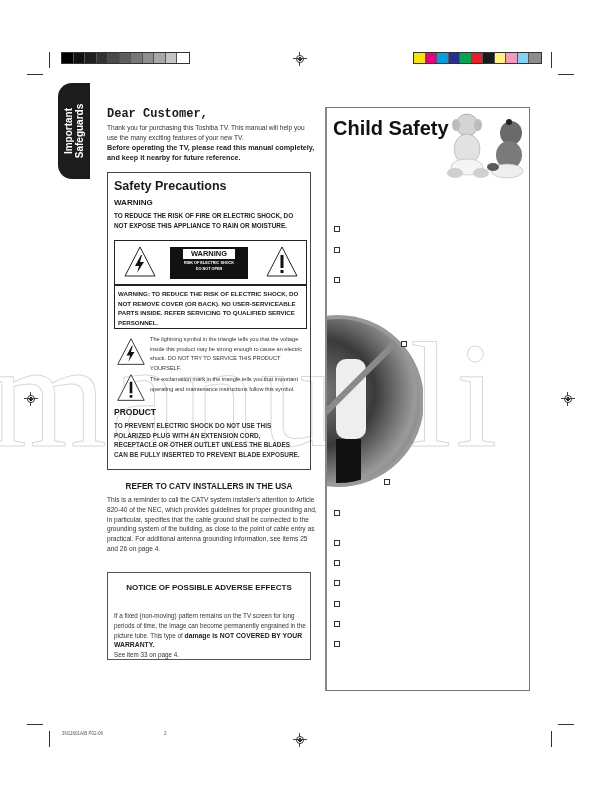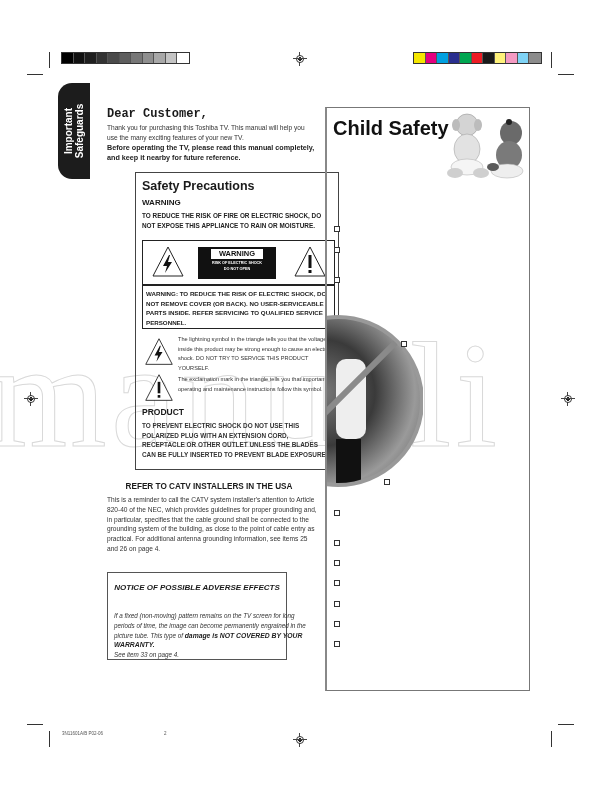--- a/index.html
+++ b/index.html
@@ -26,21 +26,21 @@
   
   .sidetab { position: absolute; left: 58px; top: 83px; width: 32px; height: 96px; background: #1c1c1c; border-radius: 14px 0 0 14px; border-top-right-radius: 0; }
   .sidetab .lbl { position: absolute; left: 50%; top: 50%; transform: translate(-50%, -50%) rotate(-90deg); white-space: nowrap; color: #fff; font-weight: bold; font-size: 10px; line-height: 11px; text-align: center; }
 
   
   .dear-title { position: absolute; left: 107px; top: 107px; font-size: 12px; font-weight: bold; font-family: Liberation Mono, monospace; }
   .dear-body { position: absolute; left: 107px; top: 123px; width: 205px; font-size: 6.6px; line-height: 10px; color: #333; }
   .dear-bold { position: absolute; left: 107px; top: 143px; width: 210px; font-size: 7.2px; line-height: 10px; font-weight: bold; color: #222; }
 
   
-  .safety-box { position: absolute; left: 107px; top: 172px; width: 204px; height: 298px; border: 1px solid #444; margin-left: 28px; }
+  .safety-box { position: absolute; left: 107px; top: 172px; width: 204px; height: 298px; border: 1px solid #444; }
   .sp-title { position: absolute; left: 6px; top: 6px; font-size: 12.5px; font-weight: bold; }
   .sp-warning { position: absolute; left: 6px; top: 25px; font-size: 8px; font-weight: bold; }
   .sp-warning-text { position: absolute; left: 6px; top: 38px; width: 190px; font-size: 6.4px; line-height: 9.5px; font-weight: bold; color: #222; }
 
   .symbols-box { position: absolute; left: 6px; top: 67px; width: 193px; height: 45px; border: 1.5px solid #222; }
   .warn-label { position: absolute; left: 55px; top: 6px; width: 78px; height: 32px; background: #111; color: #fff; text-align: center; }
   .warn-label .w1 { display: block; margin: 2px auto 0; width: 52px; background: #fff; color: #111; font-size: 7.5px; font-weight: bold; line-height: 10px; }
   .warn-label .w2 { display: block; font-size: 3.8px; line-height: 6px; font-weight: bold; margin-top: 1px; }
   .warn-label .w3 { display: block; font-size: 3.8px; line-height: 6px; font-weight: bold; }
 
@@ -50,21 +50,21 @@
   .sym-row .txt { position: absolute; left: 36px; width: 158px; font-size: 5.6px; line-height: 9.5px; color: #333; }
 
   .caution-title { position: absolute; left: 6px; top: 234px; font-size: 8.5px; font-weight: bold; }
   .caution-text { position: absolute; left: 6px; top: 248px; width: 190px; font-size: 6.4px; line-height: 9.5px; font-weight: bold; color: #333; }
 
   
   .catv-title { position: absolute; left: 100px; top: 482px; width: 218px; text-align: center; font-size: 8.2px; font-weight: bold; }
   .catv-body { position: absolute; left: 107px; top: 495px; width: 210px; font-size: 6.6px; line-height: 9.8px; color: #333; }
 
   
-  .notice-box { position: absolute; left: 107px; top: 572px; width: 180px; height: 88px; border: 1px solid #555; font-style: italic; }
+  .notice-box { position: absolute; left: 107px; top: 572px; width: 204px; height: 88px; border: 1px solid #555; }
   .notice-title { position: absolute; left: 0; top: 8px; width: 100%; text-align: center; font-size: 8px; line-height: 14px; font-weight: bold; }
   .notice-body { position: absolute; left: 6px; top: 38px; width: 195px; font-size: 6.3px; line-height: 9.8px; color: #333; }
   .notice-body b { color: #222; font-size: 6.8px; }
 
   
   .child-panel { position: absolute; left: 325px; top: 107px; width: 205px; height: 584px; border: 1px solid #777; border-left: 2px solid #888; }
   .child-title { position: absolute; left: 6px; top: 9px; font-size: 20px; font-weight: bold; color: #111; }
   .babies { position: absolute; left: 120px; top: 3px; width: 82px; height: 70px; }
   .check { position: absolute; width: 6px; height: 6px; border: 1px solid #333; border-bottom-width: 1.5px; background: #fff; }
   .photo-circle { position: absolute; left: 0; top: 207px; width: 96px; height: 172px; overflow: hidden; }

